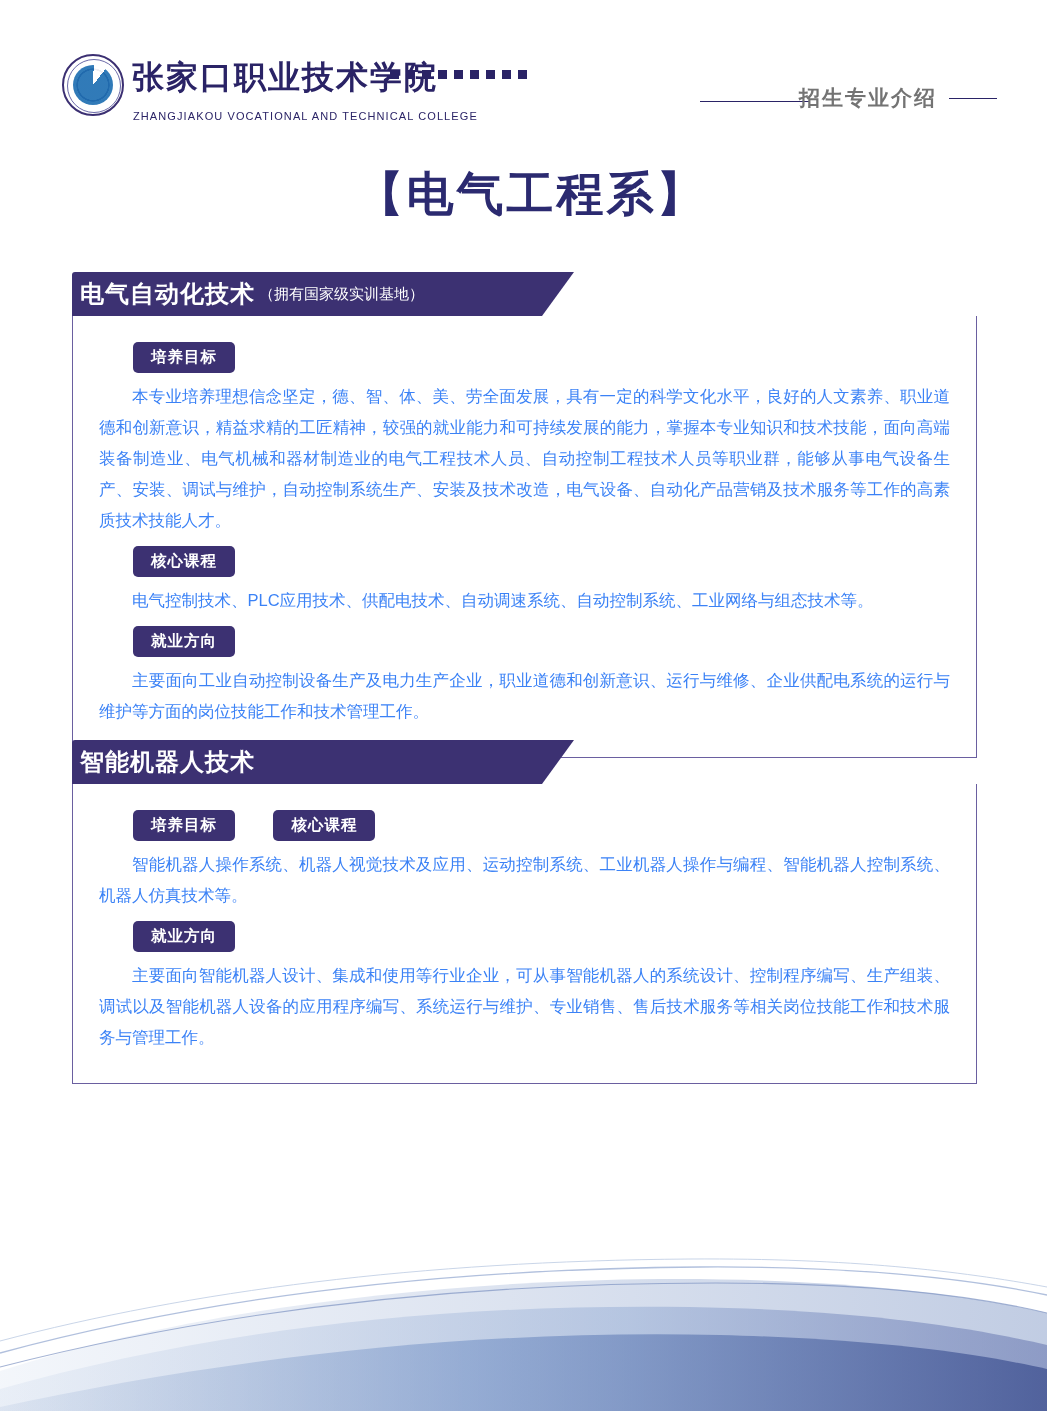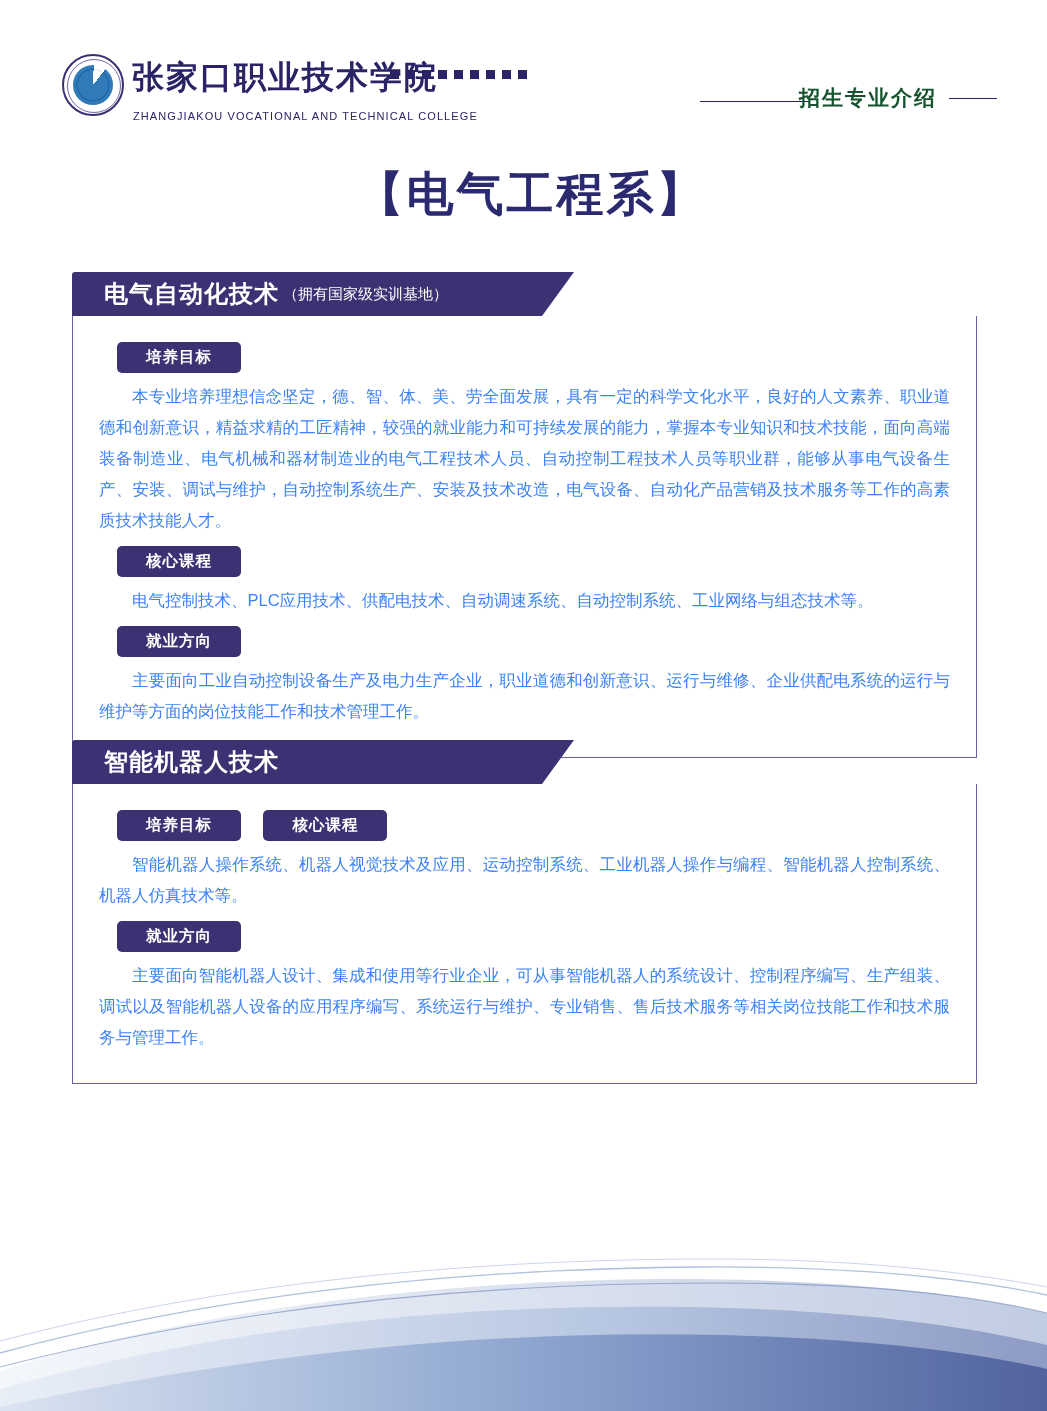--- a/index.html
+++ b/index.html
@@ -107,21 +107,21 @@
     left: 700px;
     top: 53px;
     width: 110px;
     height: 1px;
     background: #2a2366;
   }
   .header-title {
     font-size: 21px;
     font-weight: bold;
     letter-spacing: 2px;
-    color: #14532d;
+    color: #737373;
     white-space: nowrap;
   }
   .header-rule-right {
     width: 48px;
     height: 1px;
     background: #2a2366;
   }
 
   
   .page-title {
@@ -143,21 +143,21 @@
     left: 72px;
     width: 905px;
   }
   .section-tab {
     position: relative;
     height: 44px;
     width: 470px;
     background: #3c3172;
     display: flex;
     align-items: center;
-    padding-left: 32px;
+    padding-left: 8px;
     box-sizing: border-box;
     color: #ffffff;
     border-top-left-radius: 3px;
   }
   .section-tab::after {
     content: "";
     position: absolute;
     right: -32px;
     top: 0;
     width: 0;
@@ -183,23 +183,23 @@
     box-sizing: border-box;
     background: #ffffff;
   }
   .pill {
     display: inline-block;
     background: #3c3172;
     color: #ffffff;
     font-size: 15.5px;
     font-weight: bold;
     letter-spacing: 1px;
-    padding: 5px 29px;
+    padding: 5px 18px;
     border-radius: 5px;
-    margin: 6px 0 6px 18px;
+    margin: 6px 0 6px 34px;
   }
   .para {
     font-size: 16.5px;
     line-height: 31px;
     text-align: justify;
     color: #3b82f6;
     margin: 2px 0 4px 0;
   }
   .para.indent {
     text-indent: 2em;

